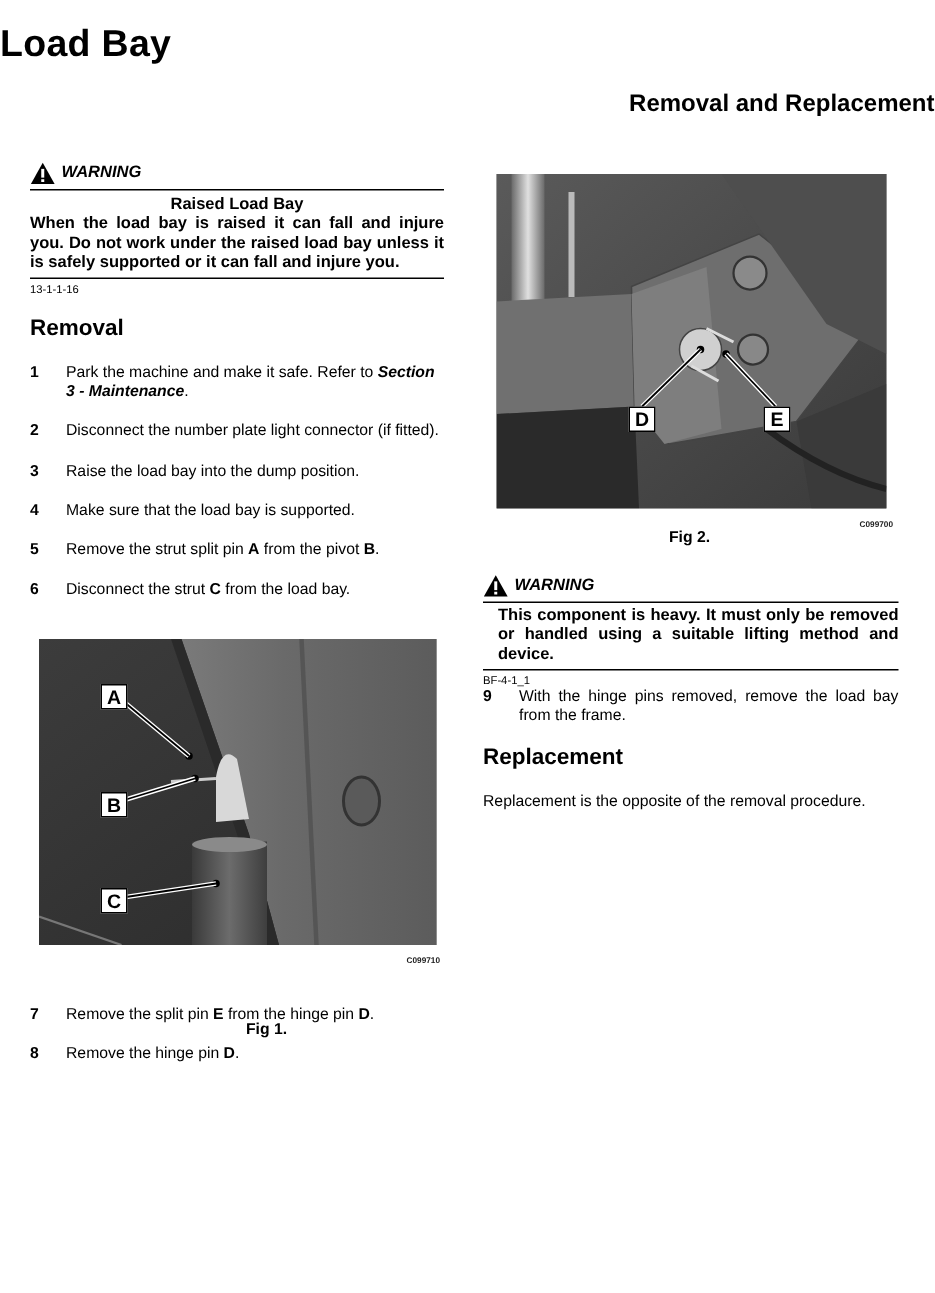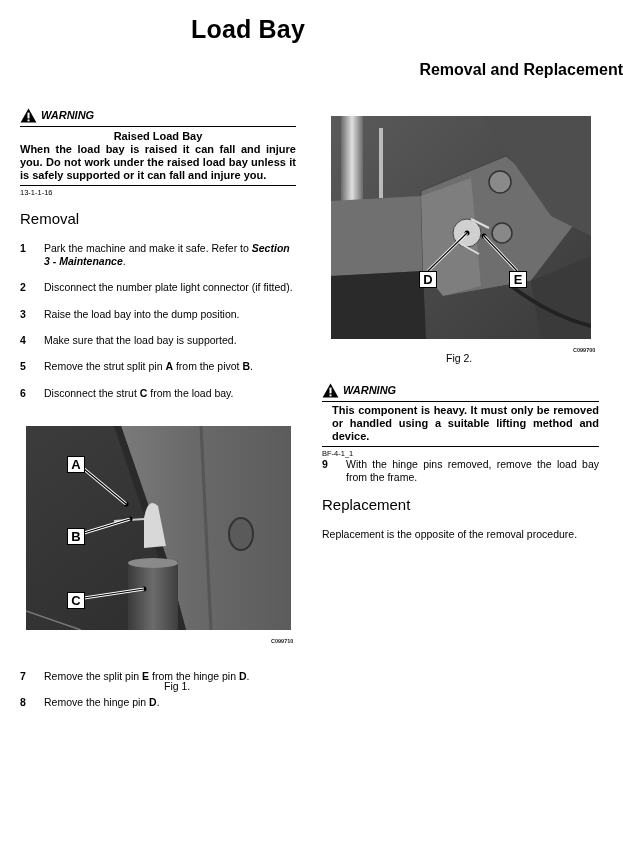--- a/index.html
+++ b/index.html
@@ -1,41 +1,41 @@
 <!DOCTYPE html>
 <html><head>
   <meta charset="utf-8">
   <style>
     * { margin: 0; padding: 0; box-sizing: border-box; }
     html, body { width: 623px; height: 862px; background: #ffffff; overflow: hidden; }
     body { position: relative; font-family: "Liberation Sans", sans-serif; color: #000; }
 
-    .page-title { position: absolute; top: 15px; left: 0; width: 496px; text-align: center; font-size: 25px; font-weight: bold; letter-spacing: 0.2px; }
+    .page-title { position: absolute; top: 15px; left: 0; width: 496px; text-align: left; font-size: 25px; font-weight: bold; letter-spacing: 0.2px; }
     .page-subtitle { position: absolute; top: 61px; left: 0; width: 623px; text-align: right; font-size: 16px; font-weight: bold; }
 
     .warning { position: absolute; }
     .warning-head { text-align: center; font-size: 11px; font-weight: bold; height: 22px; line-height: 22px; display: flex; justify-content: flex-start; align-items: center; gap: 4px; font-style: italic; }
     .warning-head svg { width: 17px; height: 15px; display: block; }
     .warning-rule { border-top: 1.5px solid #000; }
     .warning-sub { text-align: center; font-size: 11px; font-weight: bold; line-height: 14px; margin-top: 2px; }
     .warning-body { font-size: 11px; font-weight: bold; line-height: 13px; text-align: justify; text-align-last: left; margin-bottom: 3px; }
     .warning-code { font-size: 7.5px; line-height: 10px; margin-top: 2px; }
 
-    .section-head { position: absolute; font-size: 15px; font-weight: normal; }
+    .section-head { position: absolute; font-size: 15px; font-weight: bold; }
 
     .step { position: absolute; display: flex; font-size: 10.5px; line-height: 13px; }
     .step .num { width: 24px; flex: none; font-weight: bold; }
     .step .txt { flex: 1; }
     .step .txt.justify { text-align: justify; text-align-last: left; }
     .step b { font-weight: bold; }
     .step i.bi { font-weight: bold; font-style: italic; }
 
     .photo { position: absolute; overflow: hidden; background: #4a4a4a; }
     .callout { position: absolute; background: #fff; border: 1px solid #000; font-size: 13px; font-weight: bold; width: 18px; height: 17px; line-height: 16px; text-align: center; }
-    .fig-caption { position: absolute; font-size: 10.5px; font-weight: normal; }
+    .fig-caption { position: absolute; font-size: 10.5px; font-weight: bold; }
     .fig-code { position: absolute; font-size: 5.5px; font-weight: bold; color: #222; }
 
     .plain { position: absolute; font-size: 10.5px; line-height: 13px; }
   </style>
 </head>
 <body>
 
 <div class="page-title">Load Bay</div>
 <div class="page-subtitle">Removal and Replacement</div>
 

